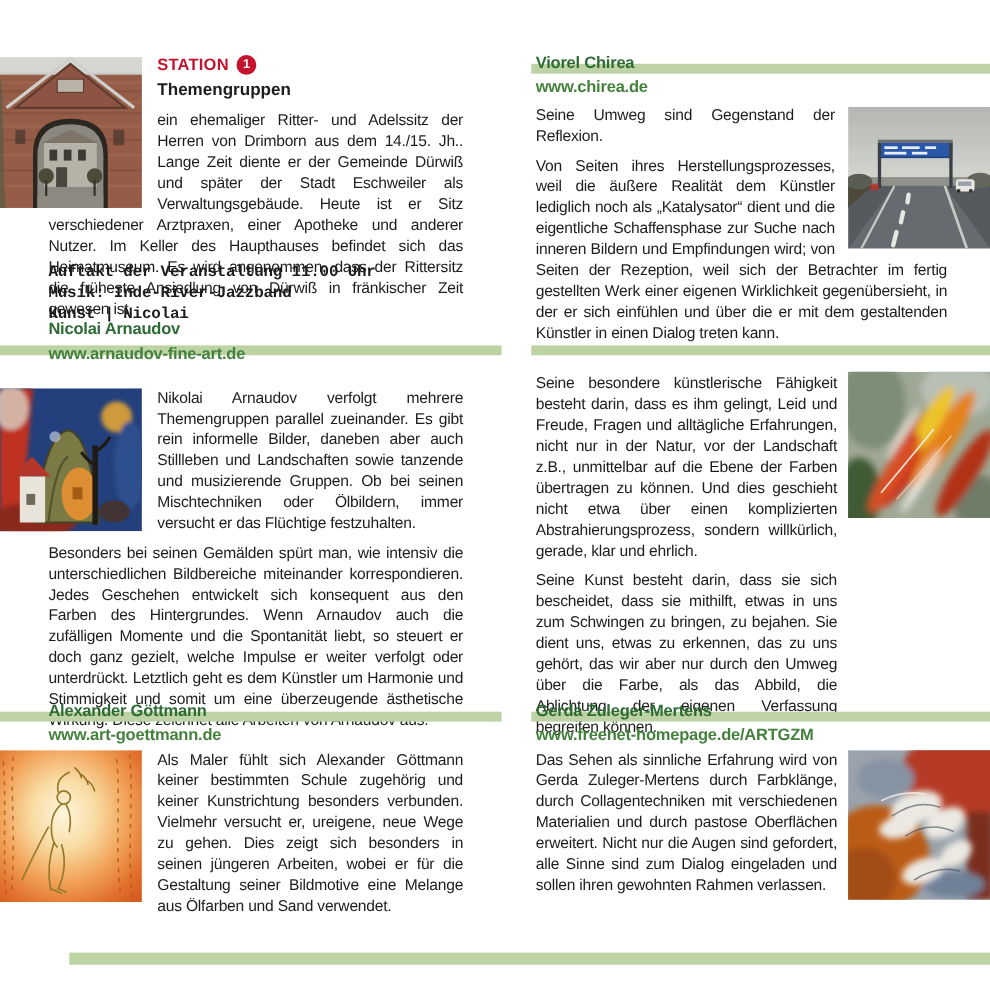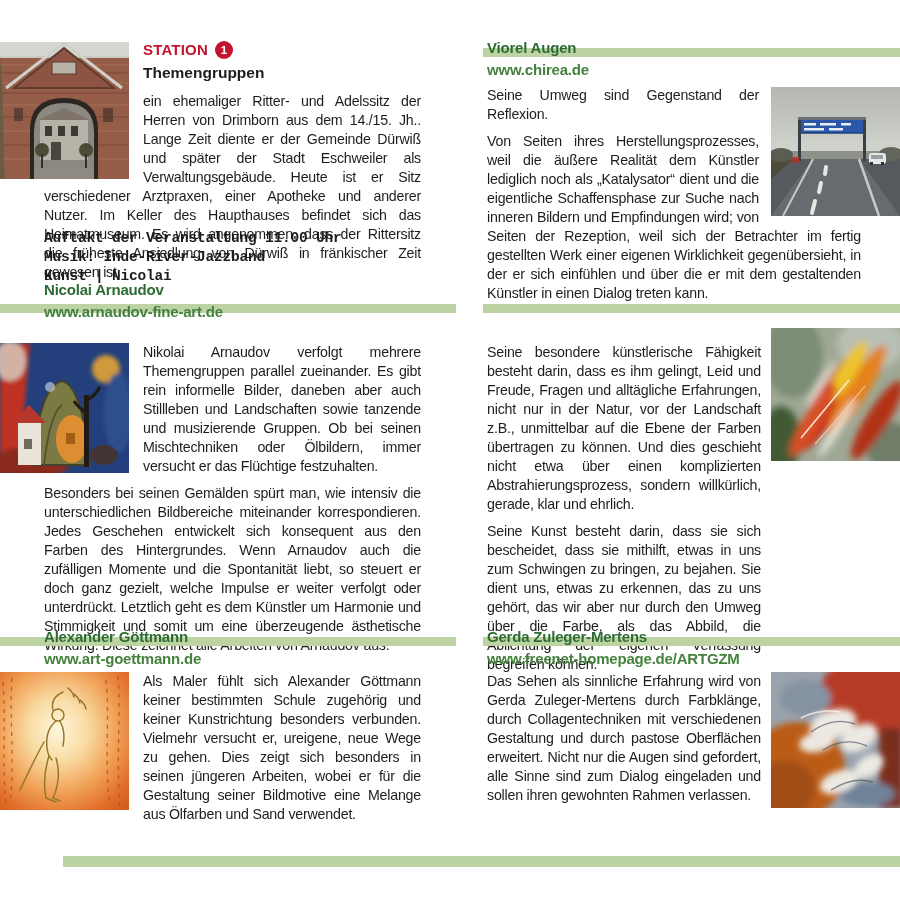--- a/index.html
+++ b/index.html
@@ -1,17 +1,17 @@
 <!DOCTYPE html>
 <html lang="de"><head>
 <meta charset="utf-8">
 <style>
   html,body{margin:0;padding:0;background:#ffffff;}
   body{width:900px;height:900px;position:relative;font-family:"Liberation Sans",sans-serif;color:#1d1d1b;overflow:hidden;}
-  .page{position:absolute;inset:0;background:#fff;}
+  .page{position:absolute;inset:0;background:#fff;margin-top:10px;}
 
   
   .body-text p{margin:0 0 8px 0;font-size:14.2px;line-height:19px;text-align:justify;letter-spacing:-0.2px;color:#1d1d1b;}
   .body-text p:last-child{margin-bottom:0;}
 
   
   .rule{position:absolute;height:9px;background:#bdd3a4;}
   .rule.left{left:0;width:456px;}
   .rule.right{left:483px;width:417px;}
   .artist-head{position:absolute;z-index:2;}
@@ -173,21 +173,21 @@
           <path d="M118,4 C121,40 116,92 120,136"></path>
           <path d="M3,10 C6,48 2,96 6,134"></path>
         </g>
       </svg>
     </div>
     <p>Als Maler fühlt sich Alexander Göttmann keiner bestimmten Schule zugehörig und keiner Kunstrichtung besonders verbunden. Vielmehr versucht er, ureigene, neue Wege zu gehen. Dies zeigt sich besonders in seinen jüngeren Arbeiten, wobei er für die Gestaltung seiner Bildmotive eine Melange aus Ölfarben und Sand verwendet.</p>
   </div>
 
   <div class="rule right" style="top:48px;"></div>
   <div class="artist-head" style="left:487px;top:40px;">
-    <div class="artist-name">Viorel Augen</div>
+    <div class="artist-name">Viorel Chirea</div>
     <div class="artist-url">www.chirea.de</div>
   </div>
 
   <div class="sec body-text" style="left:487px;top:86px;width:374px;">
     <div class="float-img-right" style="height:129px;">
       <svg viewBox="0 0 129 129" preserveAspectRatio="none">
         <defs>
           <linearGradient id="skyC" x1="0" y1="0" x2="0" y2="1">
             <stop offset="0%" stop-color="#b3b6b1"></stop>
             <stop offset="100%" stop-color="#d6d8d2"></stop>
@@ -224,21 +224,21 @@
         <rect x="110" y="75" width="3" height="3" fill="#2e2e2e"></rect>
         <rect x="20" y="70" width="8" height="6" fill="#b23228" opacity="0.8"></rect>
       </svg>
     </div>
     <p>Seine Umweg sind Gegenstand der Reflexion.</p>
     <p>Von Seiten ihres Herstellungsprozesses, weil die äußere Realität dem Künstler lediglich noch als „Katalysator“  dient und die eigentliche Schaffensphase zur Suche nach inneren Bildern und Empfindungen wird; von Seiten der Rezeption, weil sich der Betrachter im fertig gestellten Werk einer eigenen Wirklichkeit gegenübersieht, in der er sich einfühlen und über die er mit dem gestaltenden Künstler in einen Dialog treten kann.</p>
   </div>
 
   <div class="rule right" style="top:304px;"></div>
 
-  <div class="sec body-text" style="left:487px;top:343px;width:274px;">
+  <div class="sec body-text" style="left:487px;top:330px;width:274px;">
     <p>Seine besondere künstlerische Fähigkeit besteht darin, dass es ihm gelingt, Leid und Freude, Fragen und alltägliche Erfahrungen, nicht nur in der Natur, vor der Landschaft z.B., unmittelbar auf die Ebene der Farben übertragen zu können. Und dies geschieht nicht etwa über einen komplizierten Abstrahierungsprozess, sondern willkürlich, gerade, klar und ehrlich.</p>
     <p>Seine Kunst besteht darin, dass sie sich bescheidet, dass sie mithilft, etwas in uns zum Schwingen zu bringen, zu bejahen. Sie dient uns, etwas zu erkennen, das zu uns gehört, das wir aber nur durch den Umweg über die Farbe, als das Abbild, die Ablichtung der eigenen Verfassung begreifen können.</p>
   </div>
   <div class="abs-img" style="left:771px;top:328px;height:133px;">
     <svg viewBox="0 0 129 133" preserveAspectRatio="none">
       <defs>
           <filter id="bH" x="-30%" y="-30%" width="160%" height="160%">
             <feGaussianBlur stdDeviation="3.5"></feGaussianBlur>
           </filter>
         </defs>
@@ -261,21 +261,21 @@
     </svg>
   </div>
 
   <div class="rule right" style="top:637px;"></div>
   <div class="artist-head" style="left:487px;top:629px;">
     <div class="artist-name">Gerda Zuleger-Mertens</div>
     <div class="artist-url">www.freenet-homepage.de/ARTGZM</div>
   </div>
 
   <div class="sec body-text" style="left:487px;top:672px;width:274px;">
-    <p>Das Sehen als sinnliche Erfahrung wird von Gerda Zuleger-Mertens durch Farbklänge, durch Collagentechniken mit verschiedenen Gestaltung und durch pastose Oberflächen erweitert. Nicht nur die Augen sind gefordert, alle Sinne sind zum Dialog eingeladen und sollen ihren gewohnten Rahmen verlassen.</p>
+    <p>Das Sehen als sinnliche Erfahrung wird von Gerda Zuleger-Mertens durch Farbklänge, durch Collagentechniken mit verschiedenen Materialien und durch pastose Oberflächen erweitert. Nicht nur die Augen sind gefordert, alle Sinne sind zum Dialog eingeladen und sollen ihren gewohnten Rahmen verlassen.</p>
   </div>
   <div class="abs-img" style="left:771px;top:672px;height:136px;">
     <svg viewBox="0 0 129 136" preserveAspectRatio="none">
       <defs>
           <filter id="bZ" x="-30%" y="-30%" width="160%" height="160%">
             <feGaussianBlur stdDeviation="3"></feGaussianBlur>
           </filter>
         </defs>
       <rect x="0" y="0" width="129" height="136" fill="#9aa3ad"></rect>
       <g filter="url(#bZ)">

